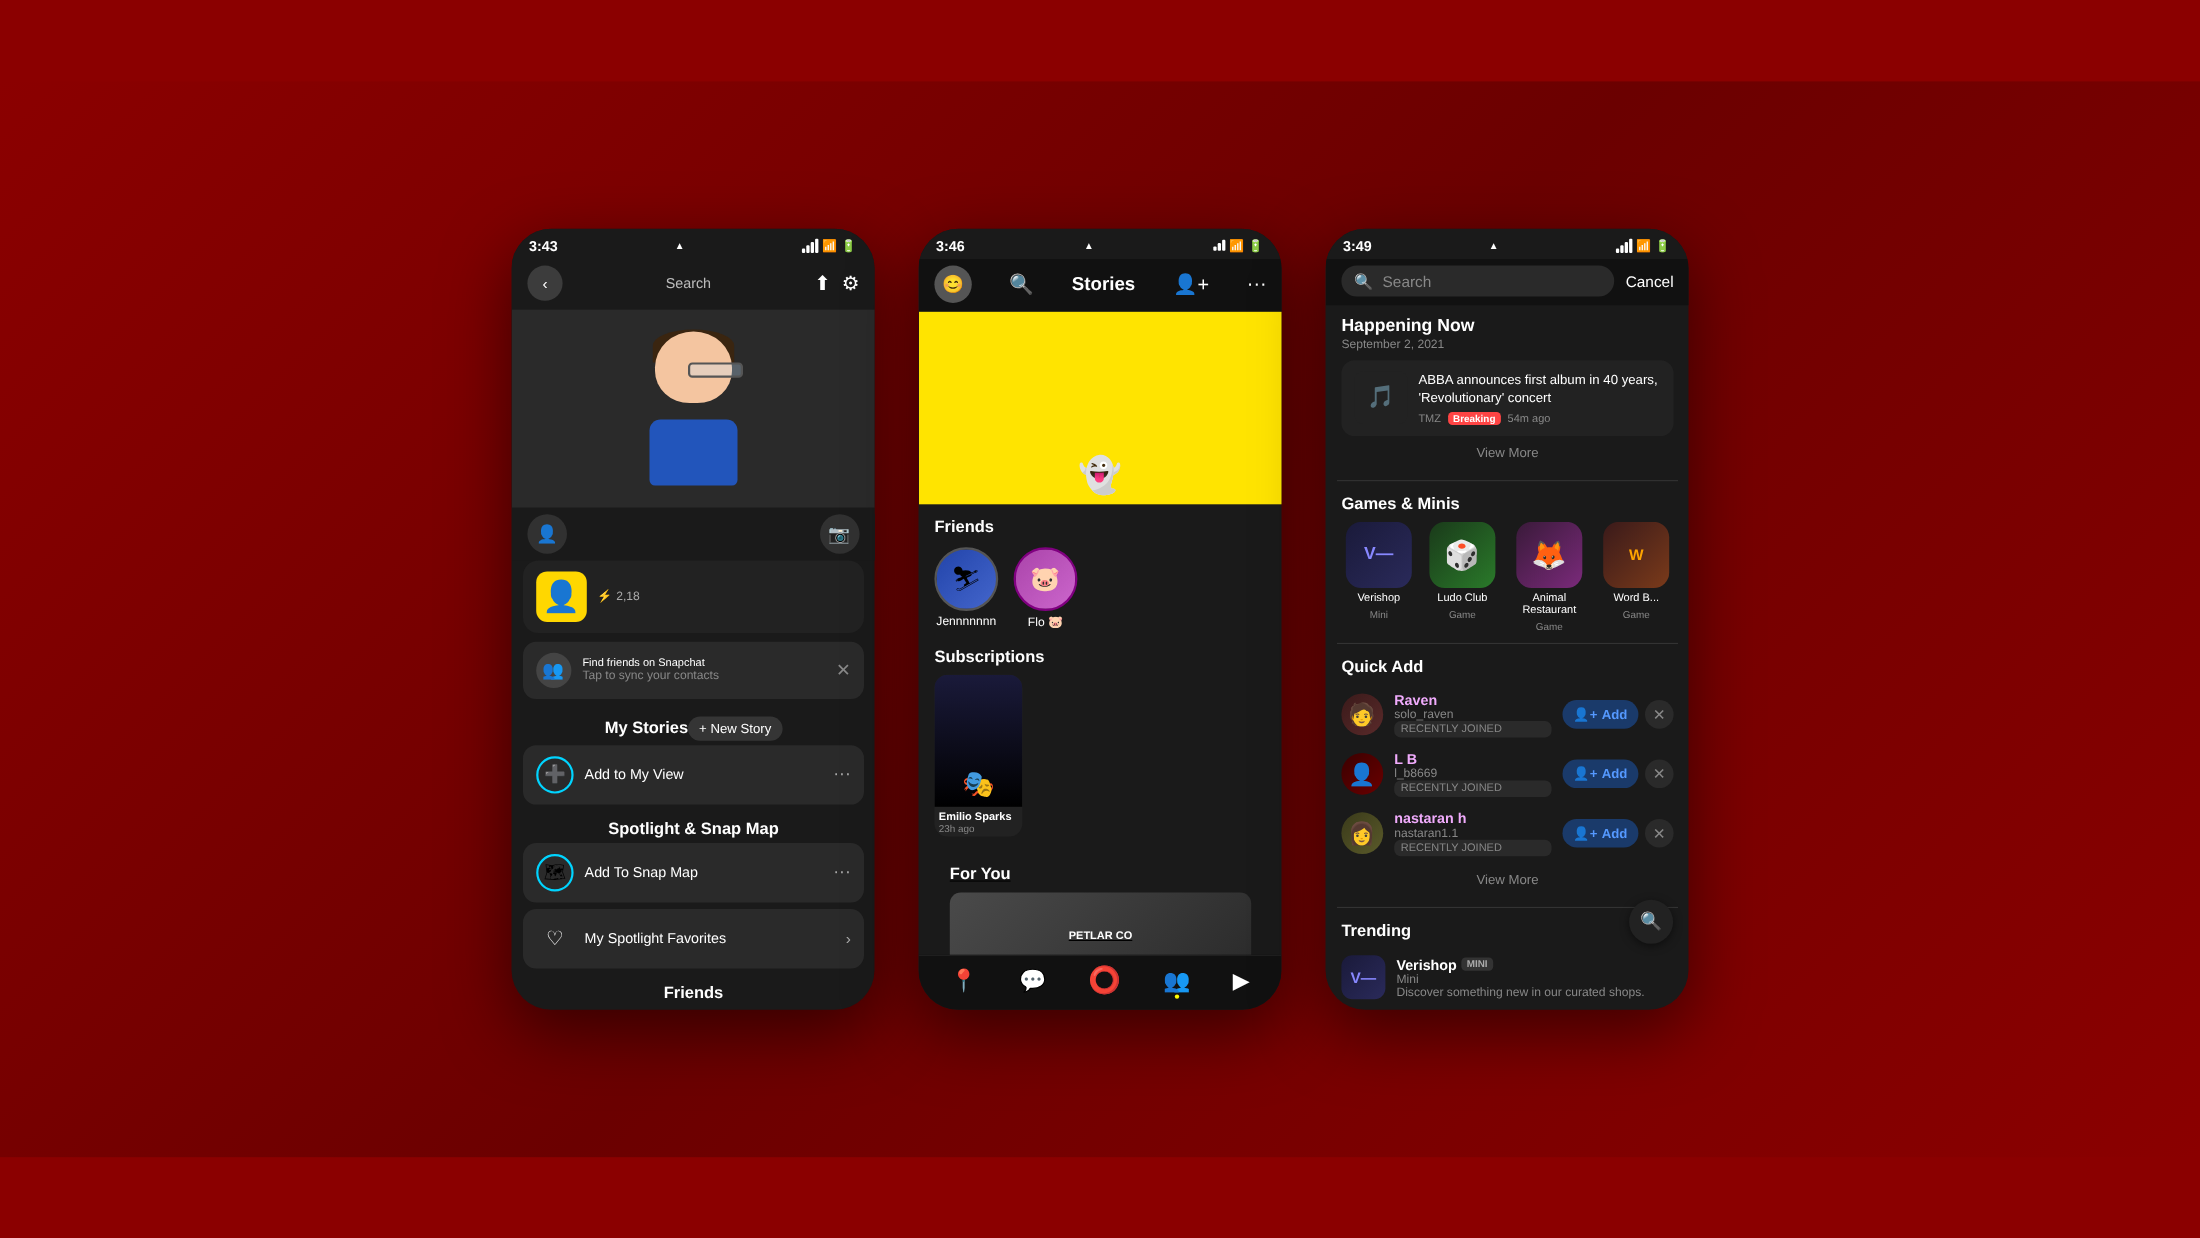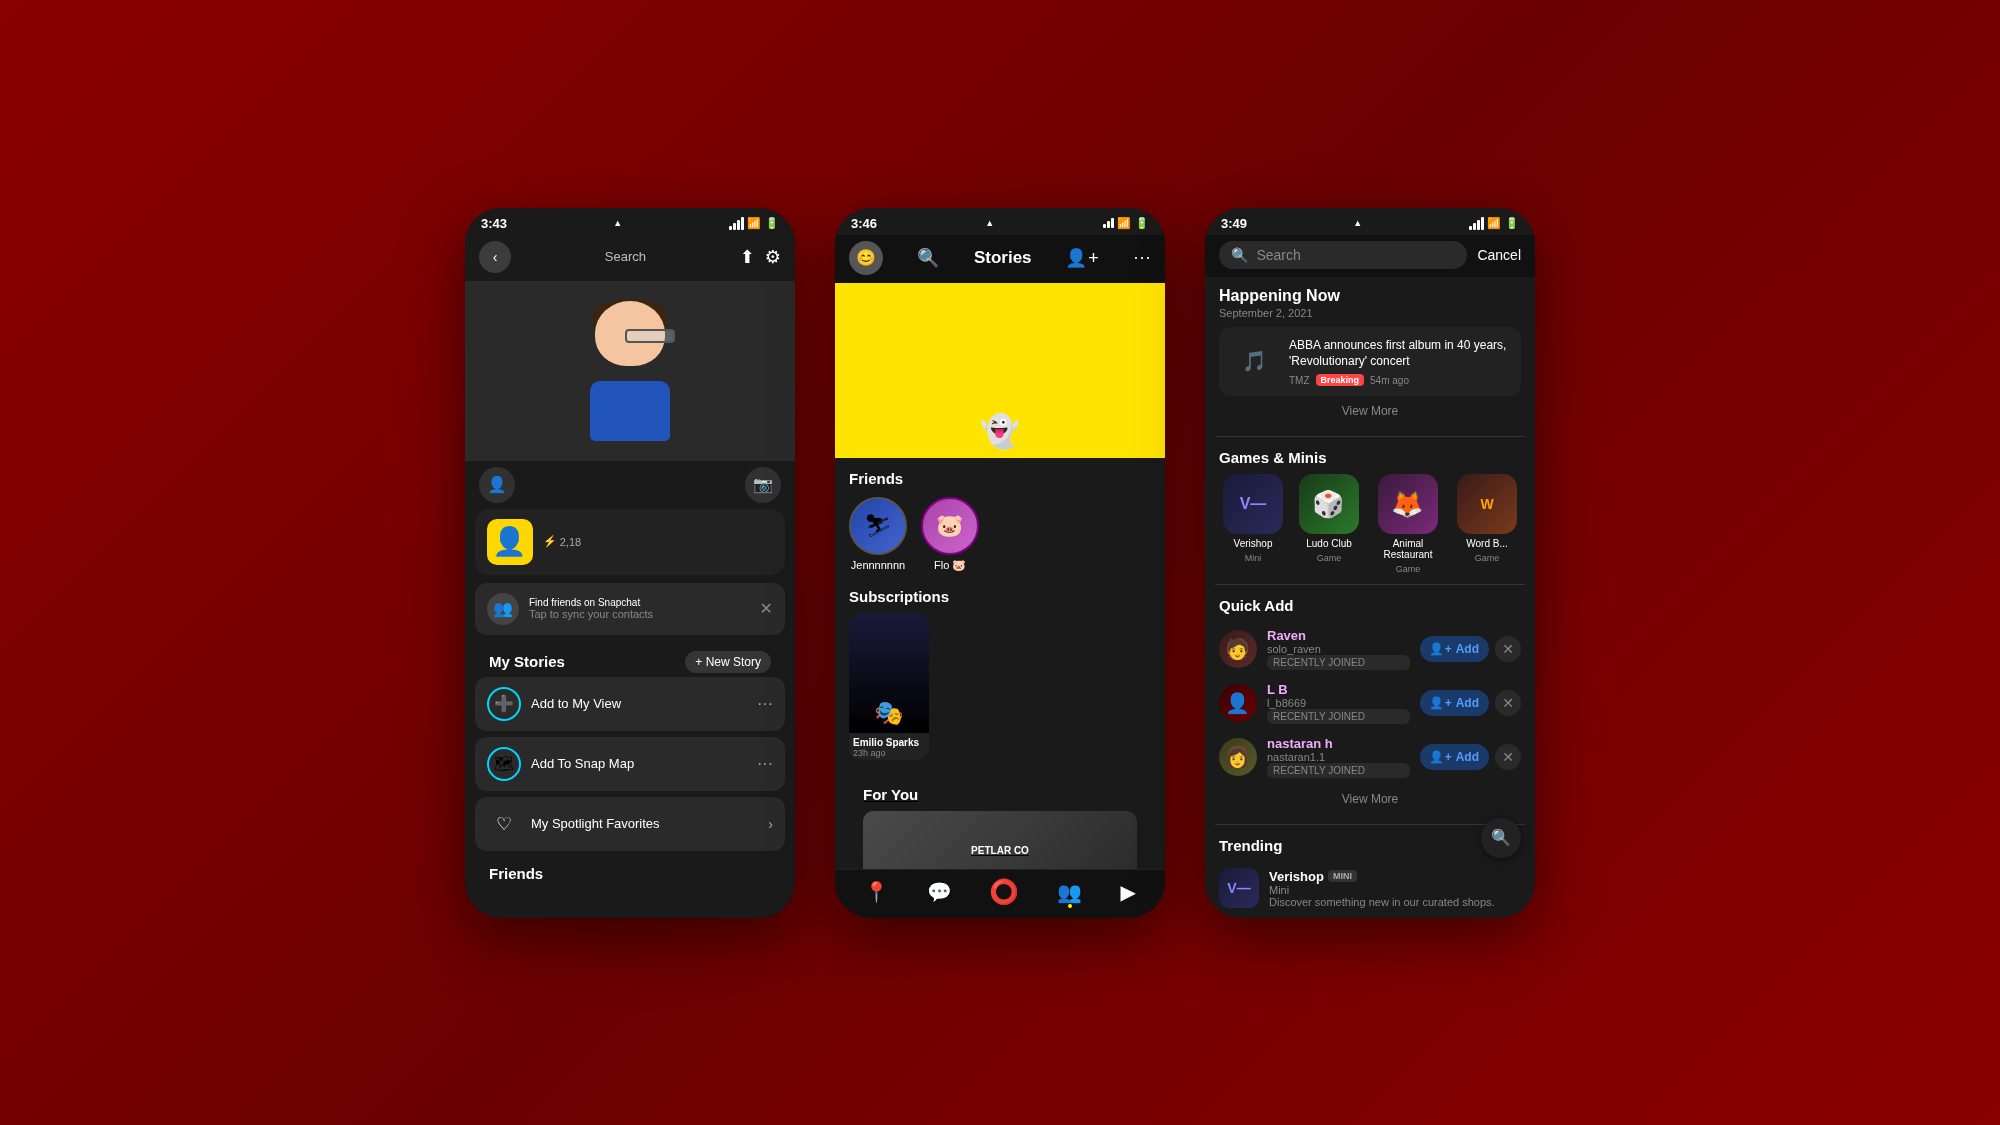--- a/index.html
+++ b/index.html
@@ -9,21 +9,21 @@
       background: #8B0000;
       display: flex;
       align-items: center;
       justify-content: center;
       font-family: -apple-system, BlinkMacSystemFont, 'Segoe UI', sans-serif;
       overflow: hidden;
     }
 
     .scene {
       width: 2000px;
-      height: 1125px;
+      height: 978px;
       position: relative;
       background: linear-gradient(135deg, #8B0000 0%, #6B0000 50%, #8B0000 100%);
       display: flex;
       align-items: center;
       justify-content: center;
       gap: 40px;
     }
 
     
     .phone {
@@ -220,21 +220,21 @@
     }
 
     .find-friends-text .sub {
       color: #888;
       font-size: 11px;
     }
 
     
     .section-header {
       display: flex;
-      justify-content: space-between;
+      justify-content: center;
       align-items: center;
       padding: 8px 24px 4px;
     }
 
     .section-title {
       color: white;
       font-size: 15px;
       font-weight: 700;
     }
 
@@ -942,20 +942,23 @@
             <span>+ New Story</span>
           </div>
         </div>
 
         <div class="story-item">
           <div class="story-icon">➕</div>
           <span class="story-label">Add to My View</span>
           <span class="dots-btn">···</span>
         </div>
 
+        <div class="section-header">
+          <span class="section-title">Spotlight &amp; Snap Map</span>
+        </div>
 
         <div class="snap-map-item">
           <div class="story-icon">🗺</div>
           <span class="story-label">Add To Snap Map</span>
           <span class="dots-btn">···</span>
         </div>
 
         <div class="spotlight-item">
           <div class="heart-icon">♡</div>
           <span class="story-label">My Spotlight Favorites</span>

